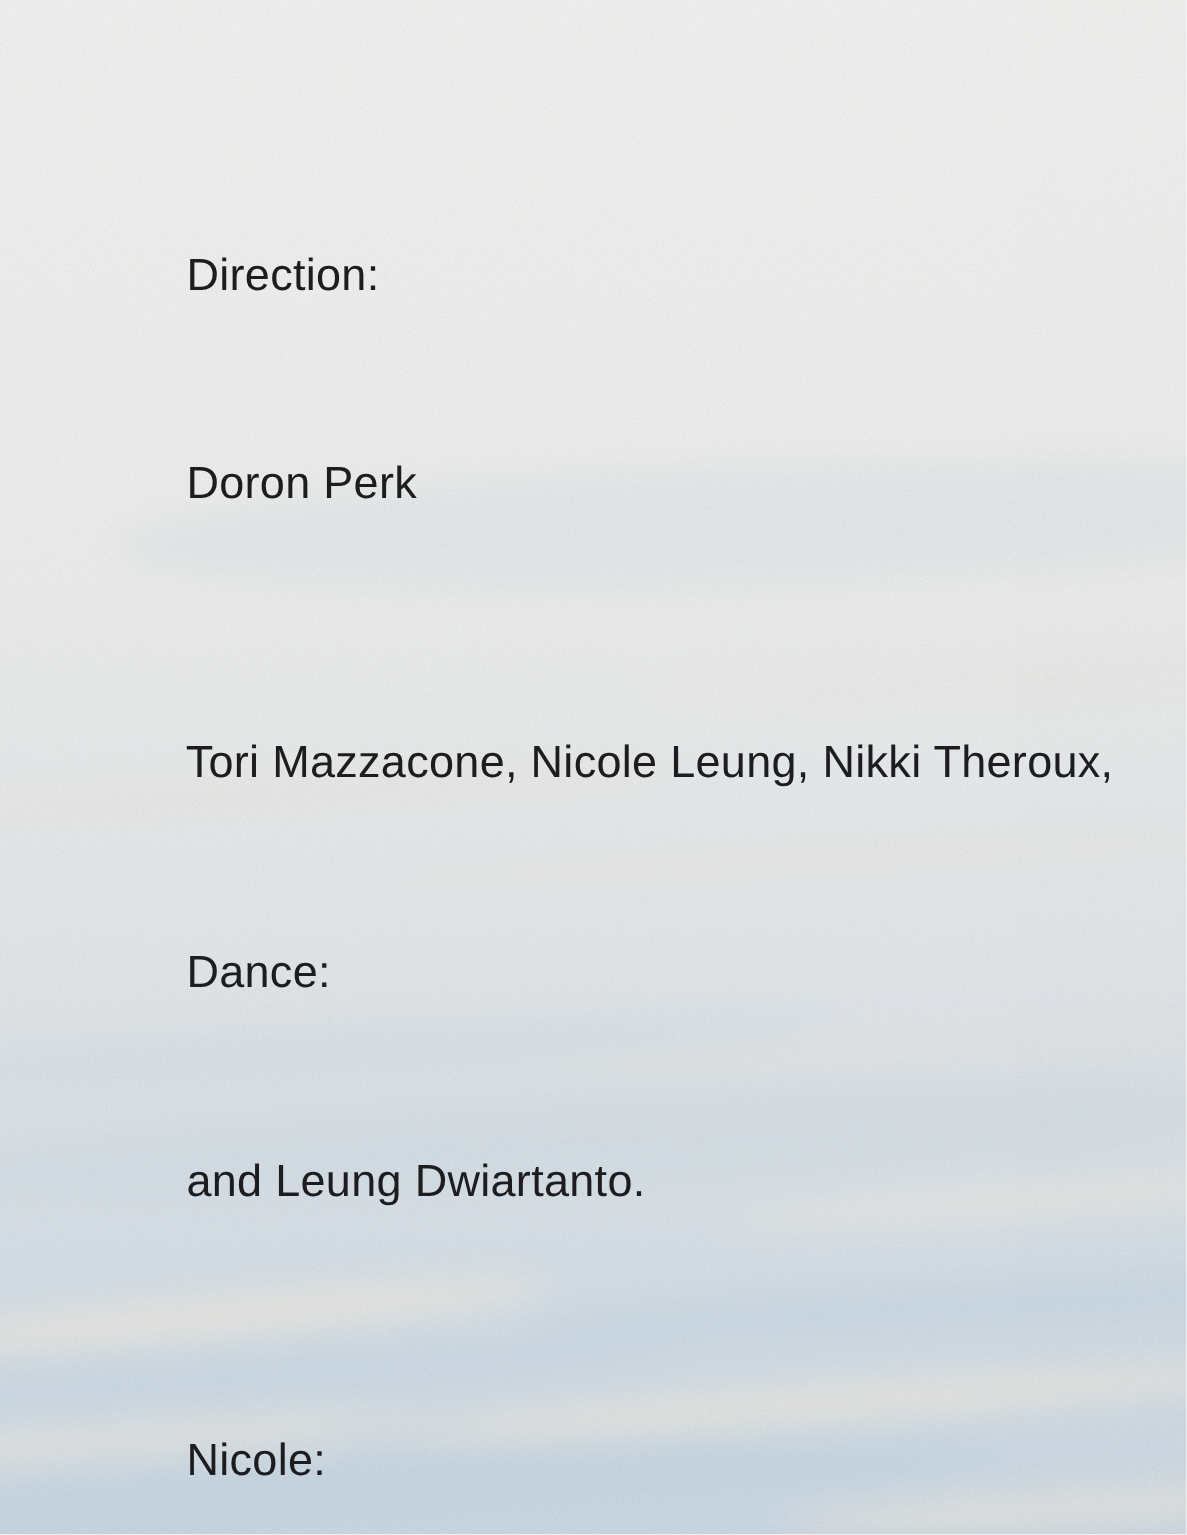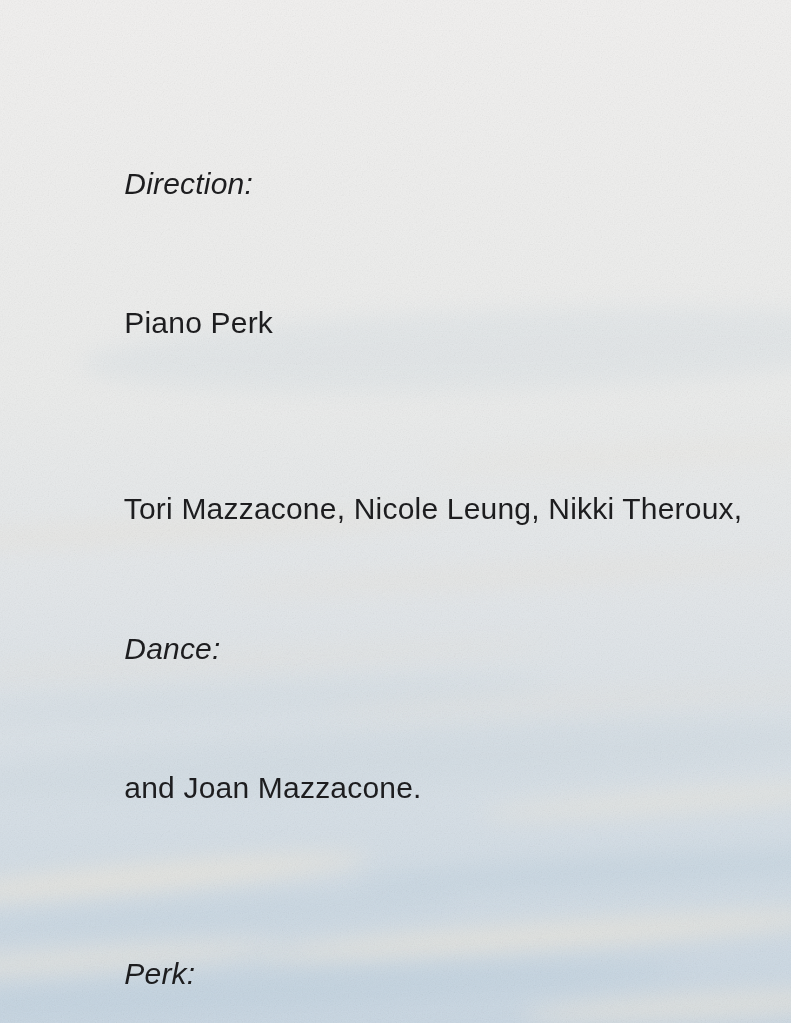--- a/index.html
+++ b/index.html
@@ -33,21 +33,20 @@
     letter-spacing: 0.2px;
     color: #1d1d1f;
   }
   .section:not(:last-child) {
     margin-bottom: 46.5px;
   }
   .line {
     white-space: pre;
   }
   .role {
-    font-style: italic;
   }
 </style>
 </head>
 <body>
 
 <div class="canvas">
 
   <svg class="bg-svg" width="791" height="1023" viewBox="0 0 791 1023" xmlns="http://www.w3.org/2000/svg">
     <defs>
       <linearGradient id="sky" x1="0" y1="0" x2="0" y2="1">
@@ -99,37 +98,37 @@
     <rect width="791" height="1023" filter="url(#grain)" opacity="0.16"></rect>
   </svg>
 
   <main class="credits" style="color: rgb(29, 29, 31);">
 
     <div class="section">
       <div class="line">
         <span class="role">Direction:</span><span></span>
       </div>
       <div class="line">
-        <span class="role"></span><span>Piano Perk</span>
+        <span class="role"></span><span>Doron Perk</span>
       </div>
     </div>
 
     <div class="section">
       <div class="line">
         <span class="role"></span><span>Tori Mazzacone, Nicole Leung, Nikki Theroux,</span>
       </div>
       <div class="line">
         <span class="role">Dance:</span><span></span>
       </div>
       <div class="line">
-        <span class="role"></span><span>and Joan Mazzacone.</span>
+        <span class="role"></span><span>and Leung Dwiartanto.</span>
       </div>
     </div>
 
     <div class="section">
       <div class="line">
-        <span class="role">Perk:</span><span></span>
+        <span class="role">Nicole:</span><span></span>
       </div>
 
     </div>
 
   </main>
 </div>
 
 </body></html>

